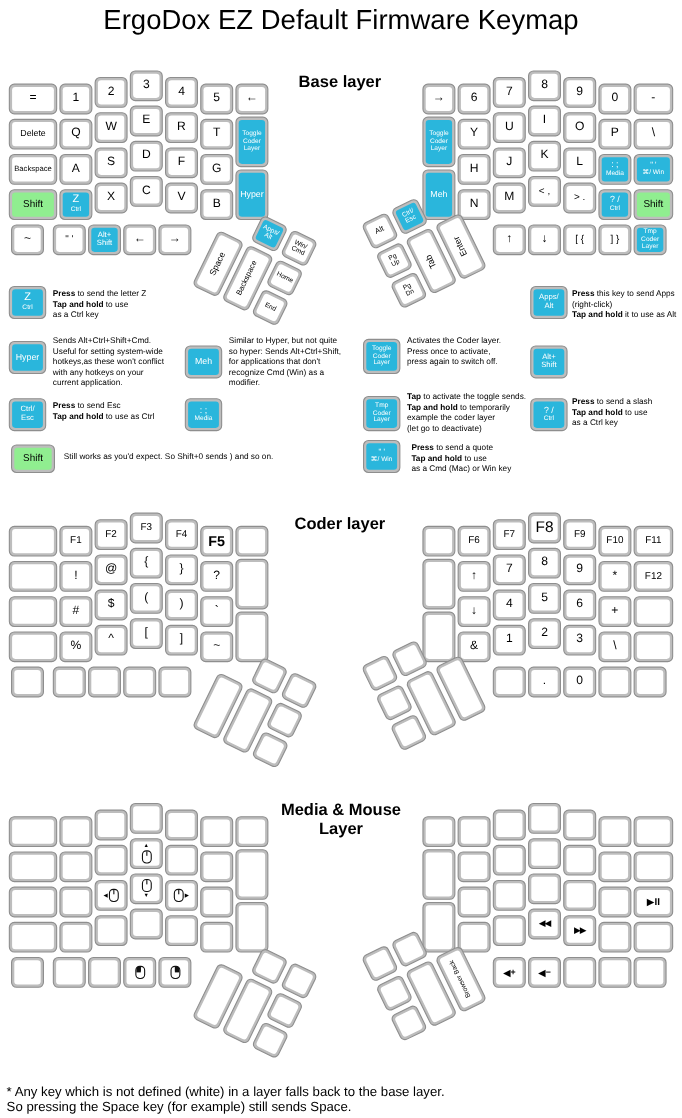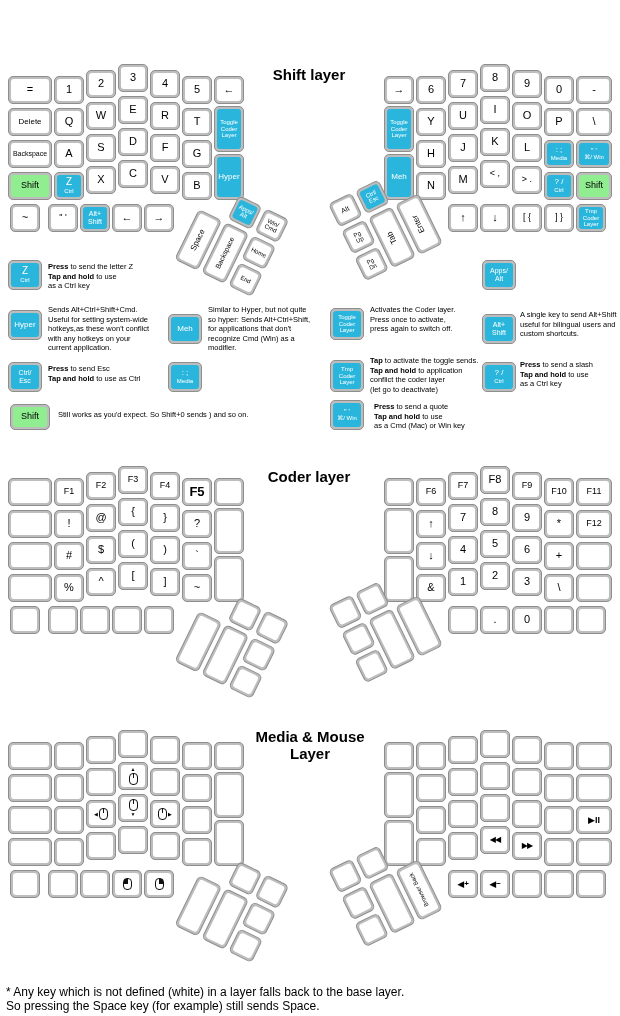--- a/index.html
+++ b/index.html
@@ -50,21 +50,22 @@
   .ic-next-track::before{content:"▶▶";font-size:8px;letter-spacing:-1px;font-weight:bold;}
   .ic-vol-up,.ic-vol-down{font-size:9px;font-weight:bold;}
   .ic-vol-up::before,.ic-vol-down::before{content:"◀";}
   .ic-vol-up::after{content:"+";font-size:8px;}
   .ic-vol-down::after{content:"−";font-size:8px;}
 </style>
 </head>
 <body>
 
 <div id="board">
-  <div class="layer-label label-base">Shift layer</div>
+  <div class="title">ErgoDox EZ Default Firmware Keymap</div>
+  <div class="layer-label label-base">Base layer</div>
   <div class="layer-label label-coder">Coder layer</div>
   <div class="layer-label label-media">Media &amp; Mouse Layer</div>
   <div class="footnote fn1">* Any key which is not defined (white) in a layer falls back to the base layer.</div>
   <div class="footnote fn2">So pressing the Space key (for example) still sends Space.</div>
 <div class="key" style="left: 8px; top: 76px; width: 44px; height: 28px;">
       <div class="face">
         <span class="klabel" style="font-size: 11px;">=</span>
       </div>
     </div>
     <div class="key" style="left: 54px; top: 76px; width: 30px; height: 28px;">
@@ -501,21 +502,21 @@
         <span class="klabel" style="font-size: 9px;">F6</span>
       </div>
     </div>
     <div class="key" style="left: 448px; top: 472px; width: 30px; height: 28px;">
       <div class="face">
         <span class="klabel" style="font-size: 9px;">F7</span>
       </div>
     </div>
     <div class="key" style="left: 480px; top: 466px; width: 30px; height: 28px;">
       <div class="face">
-        <span class="klabel" style="font-size: 11px;">F8</span>
+        <span class="klabel" style="font-size: 14px;">F8</span>
       </div>
     </div>
     <div class="key" style="left: 512px; top: 472px; width: 30px; height: 28px;">
       <div class="face">
         <span class="klabel" style="font-size: 9px;">F9</span>
       </div>
     </div>
     <div class="key" style="left: 544px; top: 478px; width: 30px; height: 28px;">
       <div class="face">
         <span class="klabel" style="font-size: 9px;">F10</span>
@@ -1047,20 +1048,25 @@
     <div class="legnote" style="left: 48px; top: 262px;">
       <div><span class="b">Press</span><span> to send the letter Z</span></div>
       <div><span class="b">Tap and hold</span><span> to use</span></div>
       <div><span>as a Ctrl key</span></div>
     </div>
     <div class="key cyan" style="left: 482px; top: 260px; width: 34px; height: 30px;">
       <div class="face">
         <span class="klabel" style="font-size: 7px;">Apps/
 Alt</span>
       </div>
+    </div>
+    <div class="legnote" style="left: 520px; top: 262px;">
+      <div><span class="b">Press</span><span> this key to send Apps</span></div>
+      <div><span>(right-click)</span></div>
+      <div><span class="b">Tap and hold</span><span> it to use as Alt</span></div>
     </div>
     <div class="key cyan" style="left: 8px; top: 310px; width: 34px; height: 30px;">
       <div class="face">
         <span class="klabel" style="font-size: 8px;">Hyper</span>
       </div>
     </div>
     <div class="legnote" style="left: 48px; top: 305px;">
       <div><span>Sends Alt+Ctrl+Shift+Cmd.</span></div>
       <div><span>Useful for setting system-wide</span></div>
       <div><span>hotkeys,as these won't conflict</span></div>
@@ -1090,25 +1096,20 @@
       <div><span>Activates the Coder layer.</span></div>
       <div><span>Press once to activate,</span></div>
       <div><span>press again to switch off.</span></div>
     </div>
     <div class="key cyan" style="left: 482px; top: 314px; width: 34px; height: 30px;">
       <div class="face">
         <span class="klabel" style="font-size: 7px;">Alt+
 Shift</span>
       </div>
     </div>
-    <div class="legnote" style="left: 520px; top: 310px;">
-      <div><span>A single key to send Alt+Shift</span></div>
-      <div><span>useful for bilingual users and</span></div>
-      <div><span>custom shortcuts.</span></div>
-    </div>
     <div class="key cyan" style="left: 8px; top: 362px; width: 34px; height: 30px;">
       <div class="face">
         <span class="klabel" style="font-size: 7px;">Ctrl/
 Esc</span>
       </div>
     </div>
     <div class="legnote" style="left: 48px; top: 364px;">
       <div><span class="b">Press</span><span> to send Esc</span></div>
       <div><span class="b">Tap and hold</span><span> to use as Ctrl</span></div>
     </div>
@@ -1120,22 +1121,22 @@
     </div>
     <div class="key cyan" style="left: 330px; top: 360px; width: 34px; height: 32px;">
       <div class="face">
         <span class="klabel" style="font-size: 6px;">Tmp
 Coder
 Layer</span>
       </div>
     </div>
     <div class="legnote" style="left: 370px; top: 356px;">
       <div><span class="b">Tap</span><span> to activate the toggle sends.</span></div>
-      <div><span class="b">Tap and hold</span><span> to application</span></div>
-      <div><span>conflict the coder layer</span></div>
+      <div><span class="b">Tap and hold</span><span> to temporarily</span></div>
+      <div><span>example the coder layer</span></div>
       <div><span>(let go to deactivate)</span></div>
     </div>
     <div class="key cyan" style="left: 482px; top: 362px; width: 34px; height: 30px;">
       <div class="face">
         <span class="klabel" style="font-size: 8px;">? /</span>
         <span class="ksub">Ctrl</span>
       </div>
     </div>
     <div class="legnote" style="left: 520px; top: 360px;">
       <div><span class="b">Press</span><span> to send a slash</span></div>

